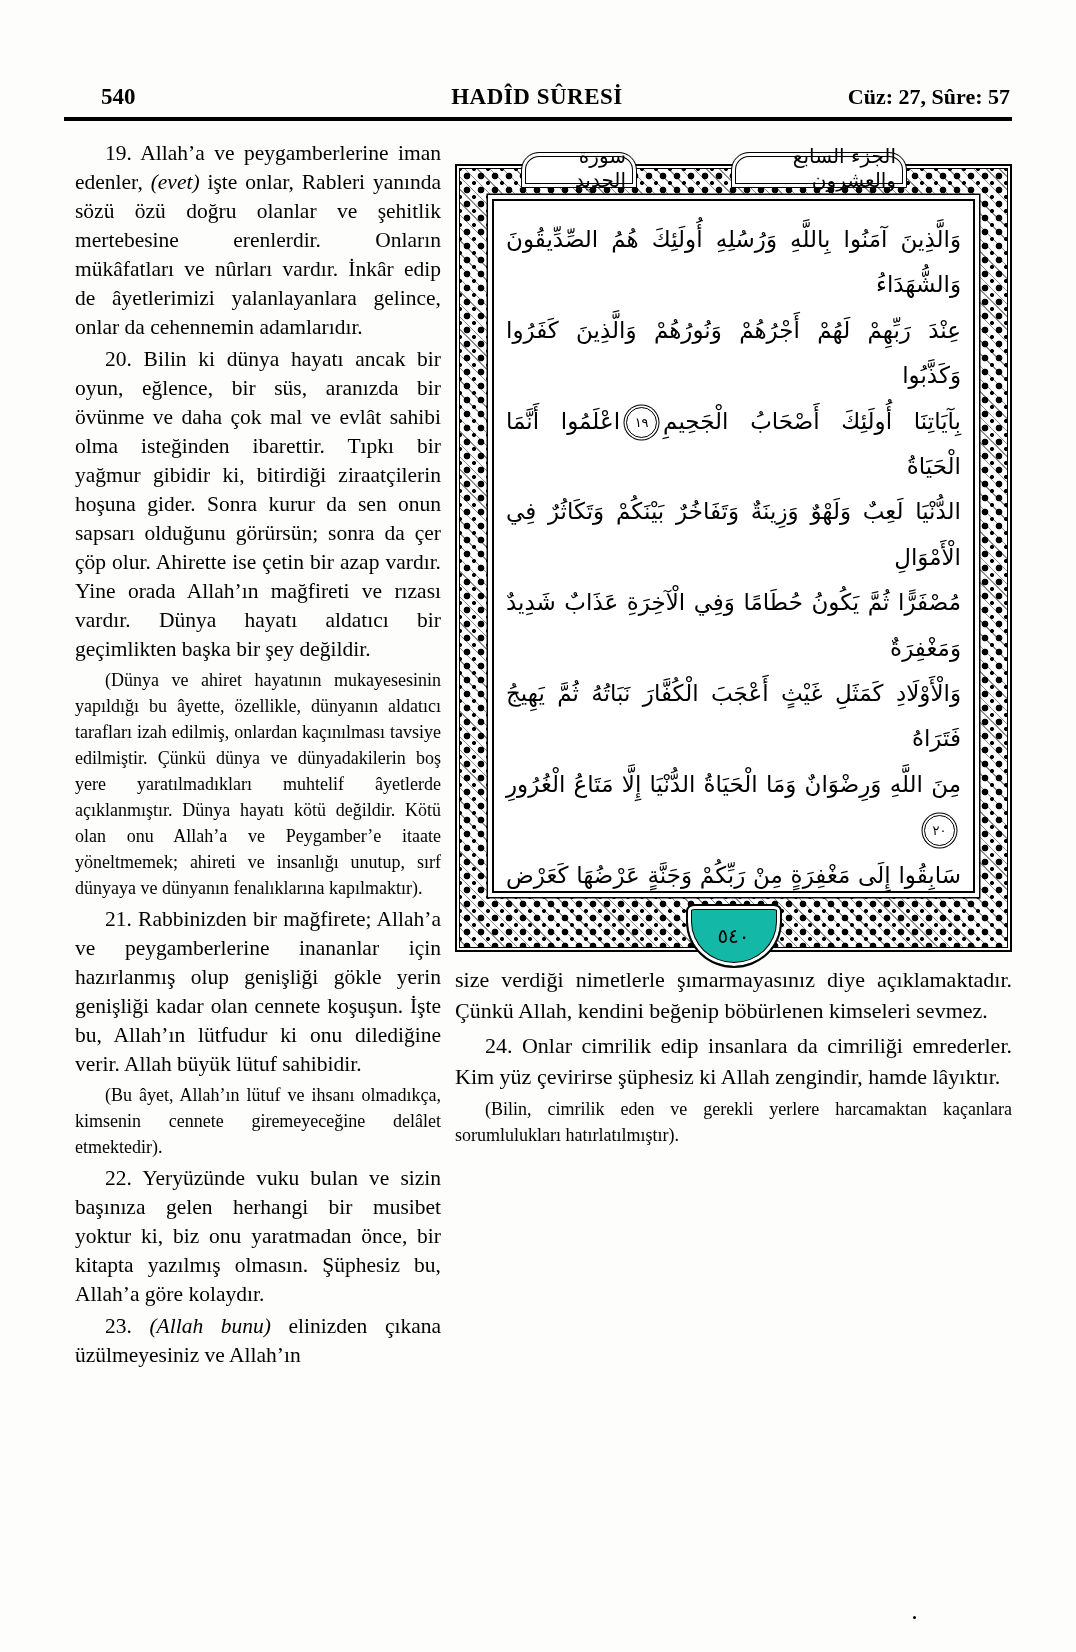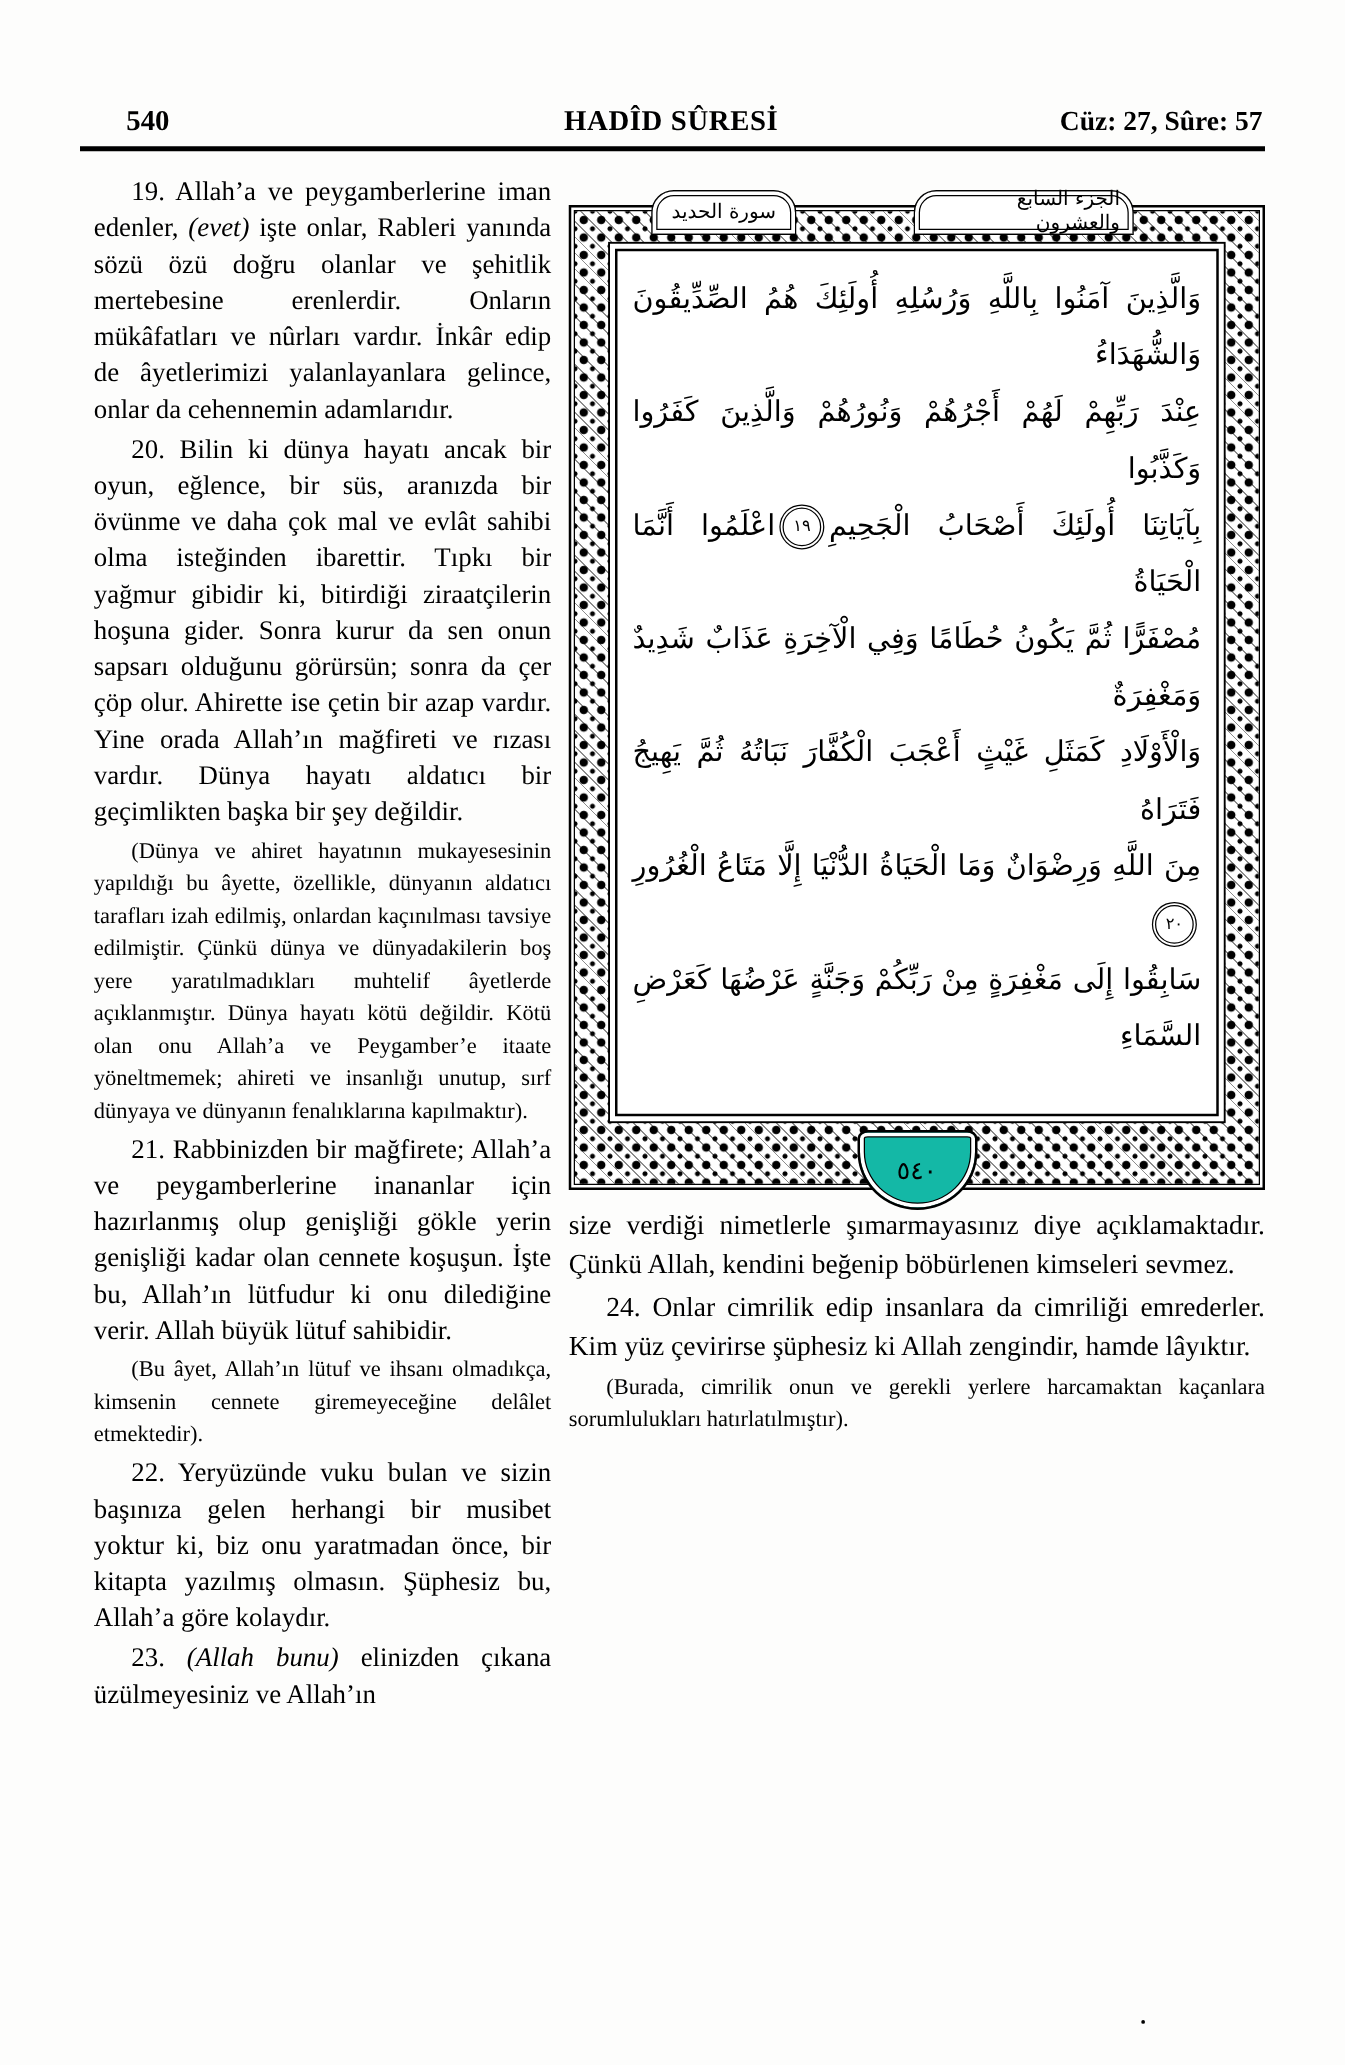--- a/index.html
+++ b/index.html
@@ -73,21 +73,21 @@
     font-size:13px;line-height:1;vertical-align:middle;
     margin:0 6px;background:#fff;
   }
   .vnum:empty{display:none;}
   
   .cartouche{
     position:absolute;top:-14px;height:36px;z-index:5;box-sizing:border-box;
     background:#fff;border:1.5px solid #000;border-radius:18px 18px 0 0;
     box-shadow:inset 0 0 0 3px #fff, inset 0 0 0 4px #000;
     display:flex;align-items:center;justify-content:center;
-    font-family:"DejaVu Sans", sans-serif;font-size:16px;direction:rtl;
+    font-family:"DejaVu Sans", sans-serif;font-size:20px;direction:rtl;
     padding:0 10px 4px 10px;
   }
   .cartouche.sura{left:64px;width:116px;}
   .cartouche.juz{left:274px;width:176px;}
   
   .medallion{
     position:absolute;left:50%;bottom:-18px;transform:translateX(-50%);
     width:96px;height:64px;z-index:5;box-sizing:border-box;
     background:#14b8a6;border:2px solid #000;
     border-radius:10px 10px 58px 58px / 8px 8px 56px 56px;
@@ -125,33 +125,34 @@
       </div>
     <div class="cartouche juz">
         <span>الجزء السابع والعشرون</span>
       </div>
     <div class="band">
       <div class="inner-wrap">
         <div class="inner-panel">
           <div class="aline"><span>وَالَّذِينَ آمَنُوا بِاللَّهِ وَرُسُلِهِ أُولَئِكَ هُمُ الصِّدِّيقُونَ وَالشُّهَدَاءُ</span><span></span></div>
           <div class="aline"><span>عِنْدَ رَبِّهِمْ لَهُمْ أَجْرُهُمْ وَنُورُهُمْ وَالَّذِينَ كَفَرُوا وَكَذَّبُوا</span><span></span></div>
           <div class="aline"><span>بِآيَاتِنَا أُولَئِكَ أَصْحَابُ الْجَحِيمِ</span><span class="vnum">١٩</span><span>اعْلَمُوا أَنَّمَا الْحَيَاةُ</span></div>
+          <div class="aline"><span>الدُّنْيَا لَعِبٌ وَلَهْوٌ وَزِينَةٌ وَتَفَاخُرٌ بَيْنَكُمْ وَتَكَاثُرٌ فِي الْأَمْوَالِ</span><span></span></div>
           <div class="aline"><span>مُصْفَرًّا ثُمَّ يَكُونُ حُطَامًا وَفِي الْآخِرَةِ عَذَابٌ شَدِيدٌ وَمَغْفِرَةٌ</span><span></span></div>
           <div class="aline"><span>وَالْأَوْلَادِ كَمَثَلِ غَيْثٍ أَعْجَبَ الْكُفَّارَ نَبَاتُهُ ثُمَّ يَهِيجُ فَتَرَاهُ</span><span></span></div>
           <div class="aline"><span>مِنَ اللَّهِ وَرِضْوَانٌ وَمَا الْحَيَاةُ الدُّنْيَا إِلَّا مَتَاعُ الْغُرُورِ</span><span class="vnum">٢٠</span><span></span></div>
           <div class="aline"><span>سَابِقُوا إِلَى مَغْفِرَةٍ مِنْ رَبِّكُمْ وَجَنَّةٍ عَرْضُهَا كَعَرْضِ السَّمَاءِ</span><span></span></div>
 
         </div>
       </div>
     </div>
     <div class="medallion">
         <span>٥٤٠</span>
       </div>
   </div>
 
   <div class="col-right">
     <p class="verse nofirst">size verdiği nimetlerle şımarmayasınız diye açıklamaktadır. Çünkü Allah, kendini beğenip böbürlenen kimseleri sevmez.</p>
     <p class="verse">24. Onlar cimrilik edip insanlara da cimriliği emrederler. Kim yüz çevirirse şüphesiz ki Allah zengindir, hamde lâyıktır.</p>
-    <p class="comment">(Burada, cimrilik onun ve gerekli yerlere harcamaktan kaçanlara sorumlulukları hatırlatılmıştır).</p>
+    <p class="comment">(Bilin, cimrilik eden ve gerekli yerlere harcamaktan kaçanlara sorumlulukları hatırlatılmıştır).</p>
   </div>
 
   <div class="speck"></div>
 </div>
 
 </body></html>

